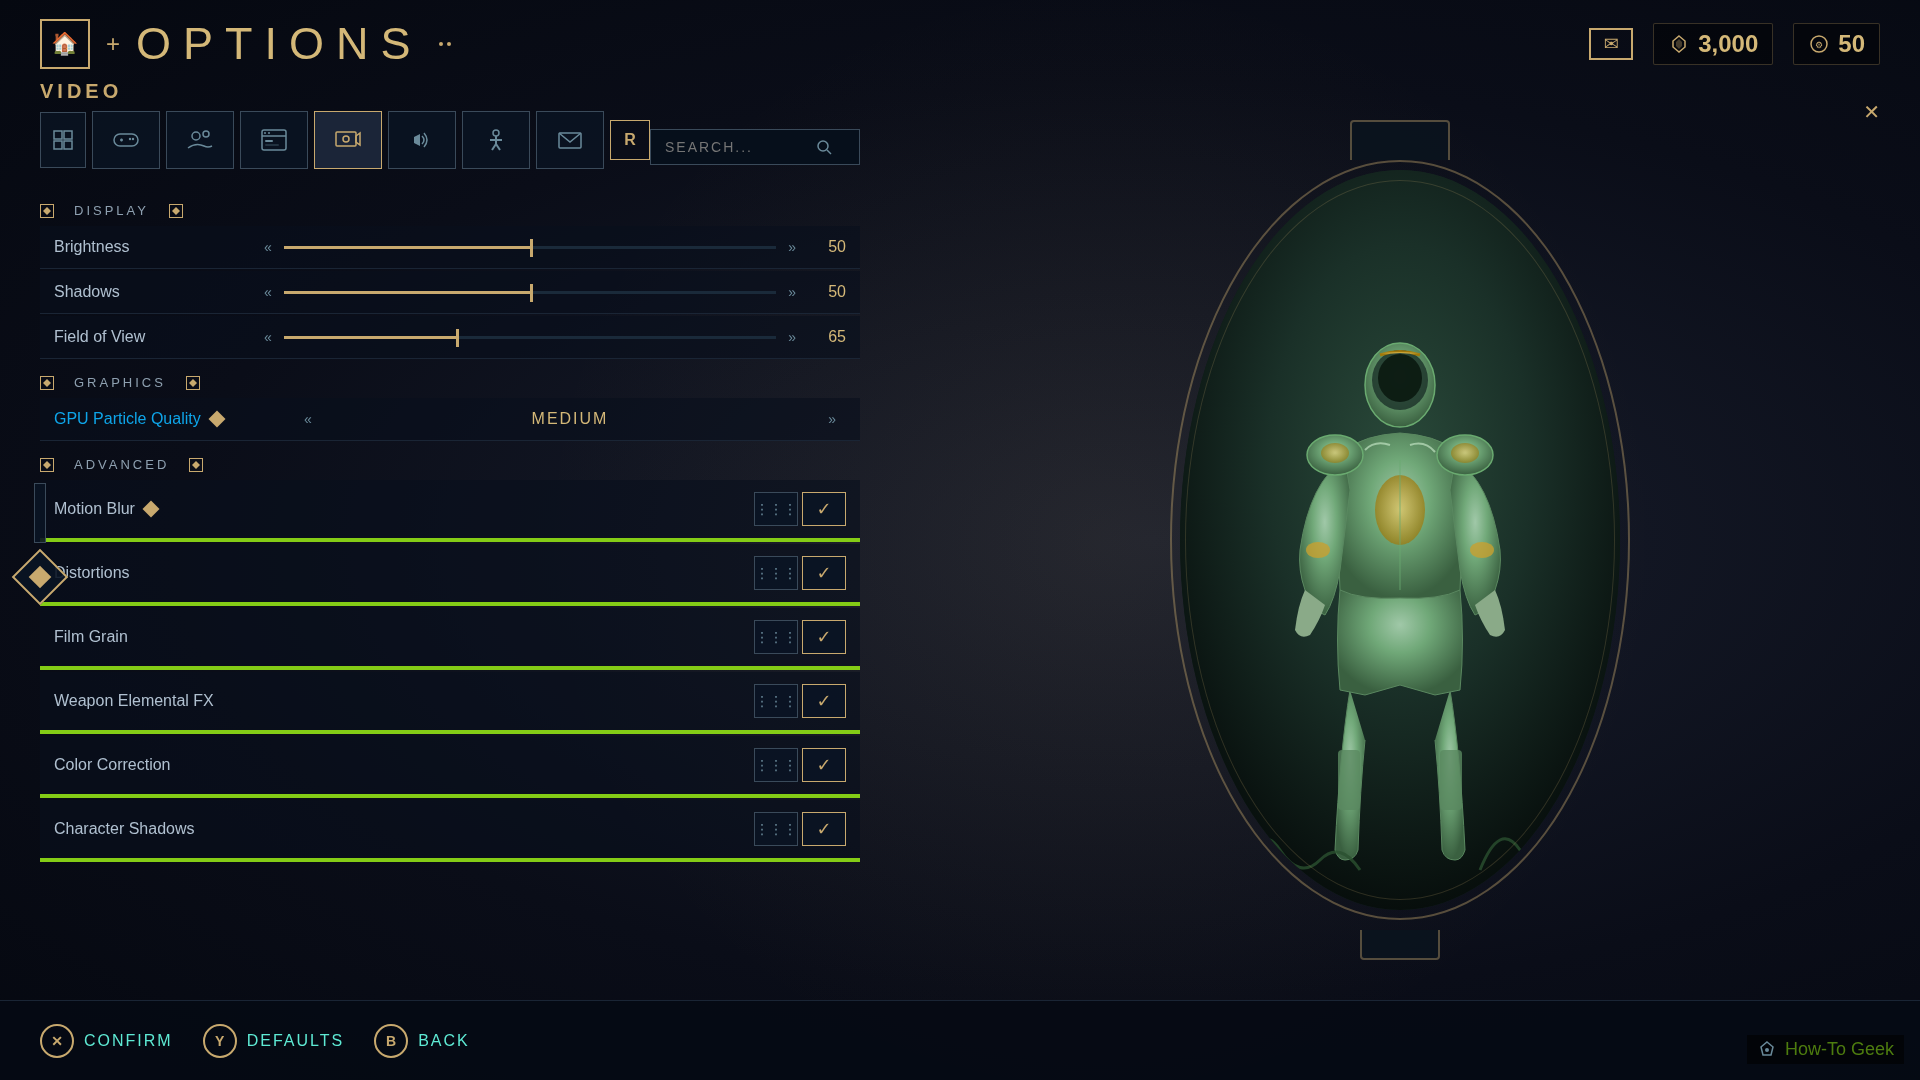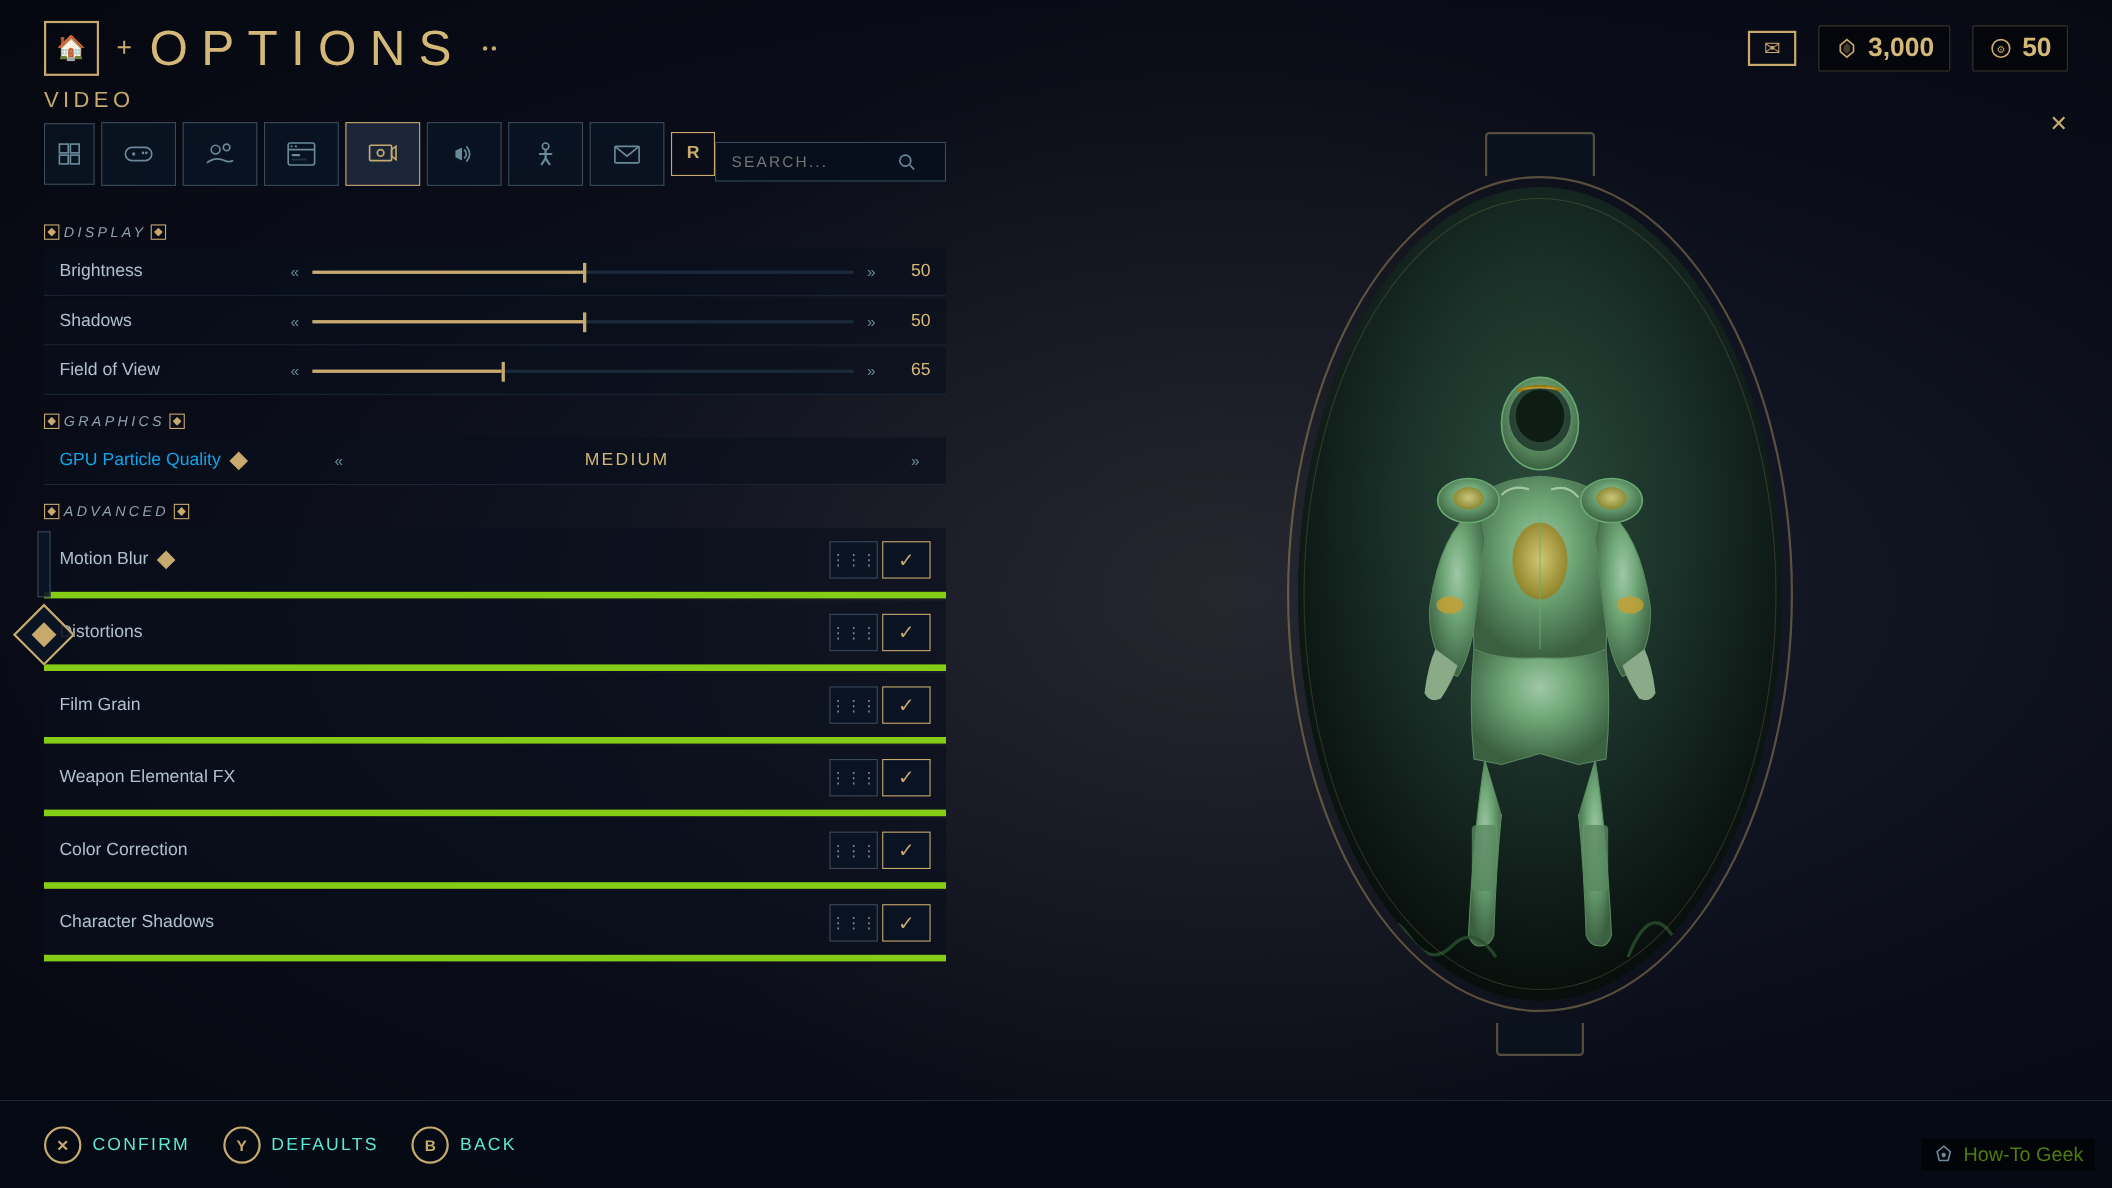--- a/index.html
+++ b/index.html
@@ -139,21 +139,21 @@
       width: 840px;
       display: flex;
       flex-direction: column;
       padding-right: 20px;
     }
 
     .video-header {
       font-size: 20px;
       color: #c8a96e;
       letter-spacing: 4px;
-      font-weight: normal;
+      font-weight: bold;
       padding: 0 0 8px 0;
     }
 
     .nav-tab {
       width: 68px;
       height: 58px;
       border: 1px solid #3a4a5a;
       background: rgba(10,20,35,0.8);
       display: flex;
       align-items: center;
@@ -267,22 +267,21 @@
       text-align: right;
       font-size: 16px;
       color: #d4b878;
     }
 
     
     .section-divider {
       display: flex;
       align-items: center;
       padding: 14px 0 8px 0;
-      gap: 4px;
-      font-style: italic;
+      gap: 20px;
     }
 
     .divider-icon {
       width: 14px;
       height: 14px;
       border: 1px solid #c8a96e;
       display: flex;
       align-items: center;
       justify-content: center;
     }
@@ -291,21 +290,21 @@
       font-size: 13px;
       letter-spacing: 3px;
       color: #8ea0b0;
     }
 
     
     .toggle-row {
       display: flex;
       align-items: center;
       padding: 12px 14px;
-      border-bottom: 6px solid #84cc16;
+      border-bottom: 4px solid #84cc16;
       background: rgba(8,15,28,0.6);
       margin-bottom: 2px;
     }
 
     .toggle-label {
       flex: 1;
       font-size: 16px;
       color: #b0c0d0;
       display: flex;
       align-items: center;

